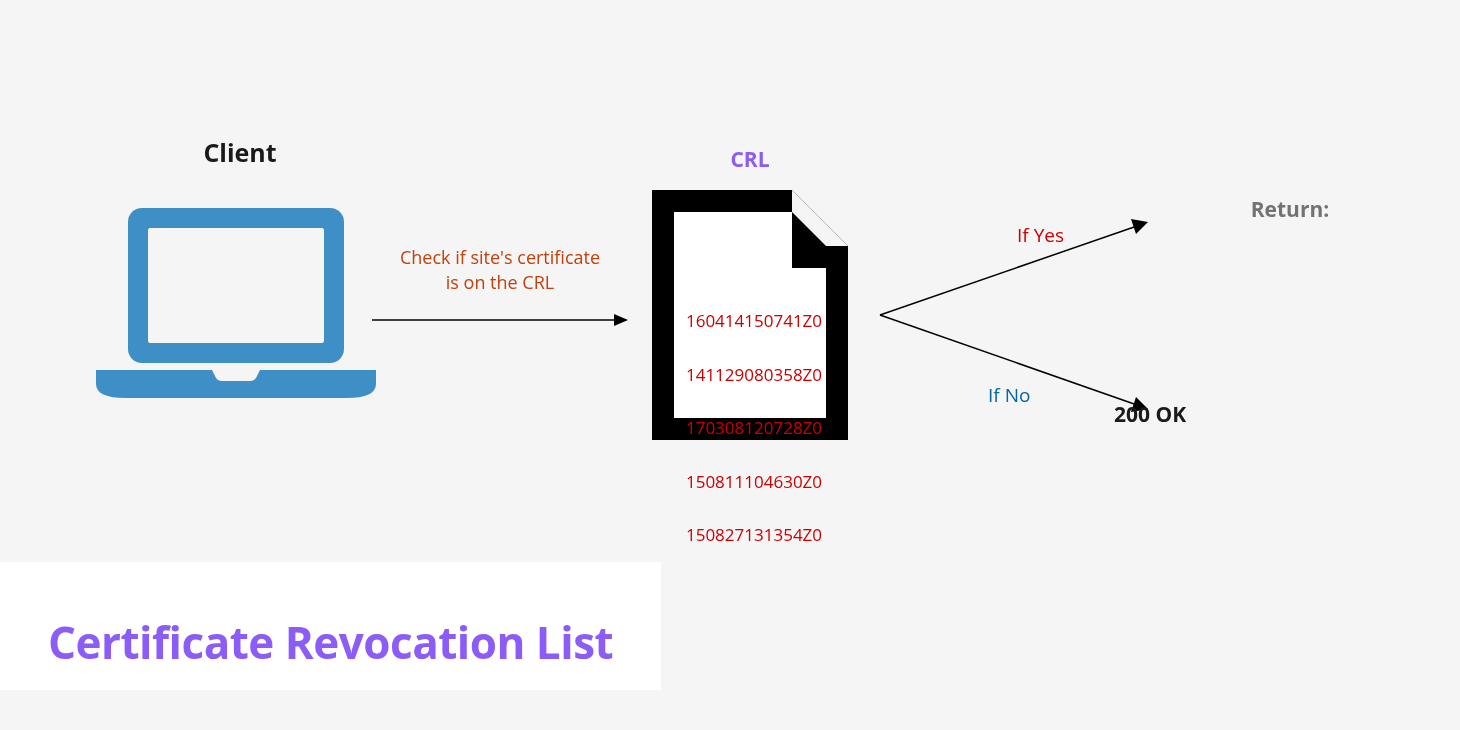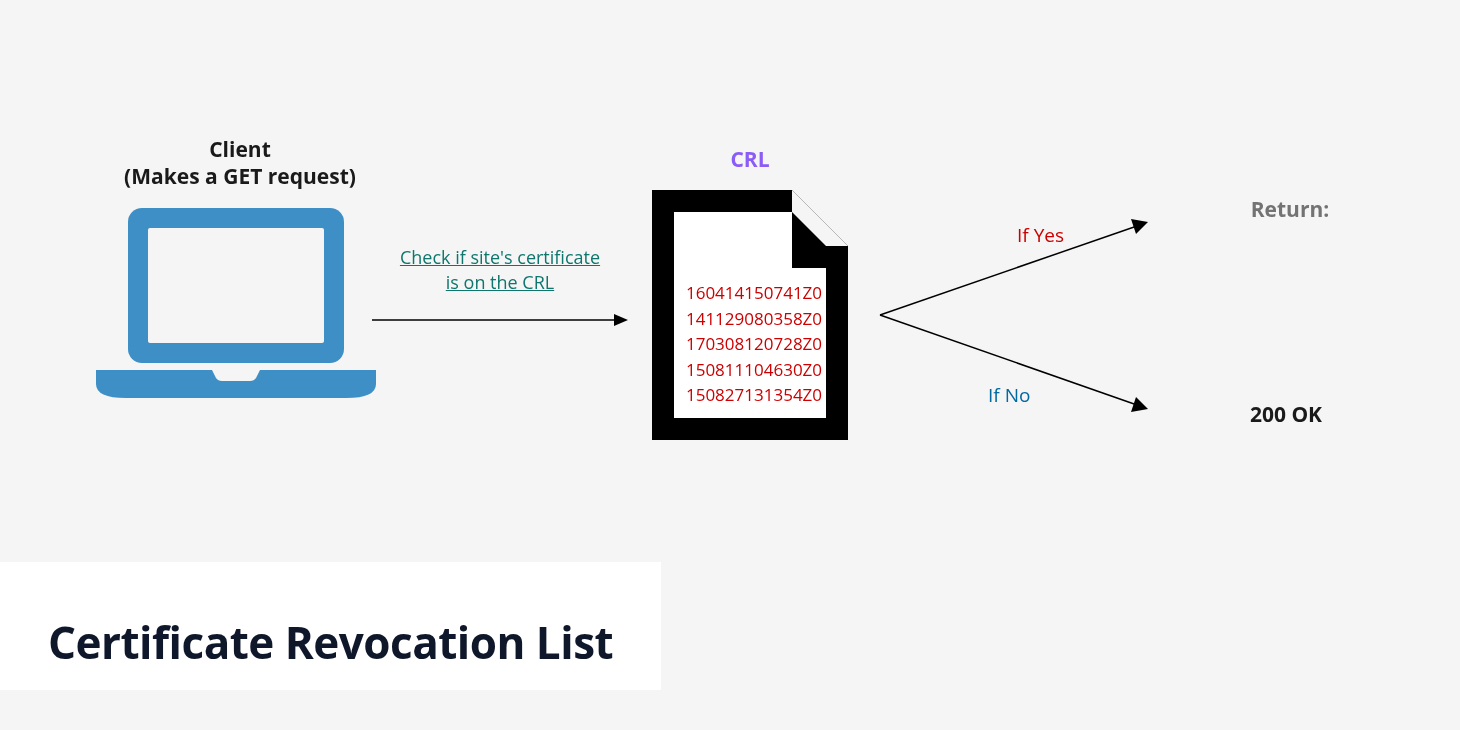--- a/index.html
+++ b/index.html
@@ -11,21 +11,21 @@
       position: relative;
       overflow: hidden;
     }
     .client-label {
       position: absolute;
       top: 136px;
       left: 100px;
       width: 280px;
       text-align: center;
       font-weight: 700;
-      font-size: 21px;
+      font-size: 25px;
       color: #1a1a1a;
       line-height: 1.3;
     }
     .crl-label {
       position: absolute;
       top: 145px;
       left: 670px;
       width: 160px;
       text-align: center;
       font-weight: 700;
@@ -39,23 +39,22 @@
       width: 300px;
       height: 220px;
     }
     .arrow1-label {
       position: absolute;
       top: 245px;
       left: 370px;
       width: 260px;
       text-align: center;
       font-size: 18px;
-      color: #0f766e;
+      color: #c2410c;
       line-height: 1.4;
-      text-decoration: underline;
     }
     .arrow1 {
       position: absolute;
       top: 310px;
       left: 370px;
       width: 260px;
       height: 20px;
     }
     .document {
       position: absolute;
@@ -68,21 +67,21 @@
       position: absolute;
       top: 280px;
       left: 680px;
       width: 148px;
       font-size: 17px;
       line-height: 1.5;
       color: #cc0000;
       font-family: 'Open Sans', sans-serif;
       text-align: center;
     }
-    .crl-codes div { white-space: nowrap; }
+    .crl-codes div { white-space: nowrap; margin-top: 28px; }
     .branch-arrows {
       position: absolute;
       top: 210px;
       left: 875px;
       width: 280px;
       height: 210px;
     }
     .if-yes {
       position: absolute;
       top: 222px;
@@ -106,48 +105,46 @@
       width: 220px;
       text-align: center;
       font-weight: 700;
       font-size: 21px;
       color: #737373;
       line-height: 1.3;
     }
     .ok-label {
       position: absolute;
       top: 400px;
-      left: 1176px;
+      left: 1114px;
       width: 220px;
-      text-align: center;
       font-weight: 700;
       font-size: 21px;
       color: #1a1a1a;
     }
     .title-box {
       position: absolute;
       bottom: 40px;
       left: 0;
       background: #ffffff;
       padding: 18px 48px 18px 48px;
     }
     .title-box h1 {
-      color: #0f172a;
+      color: #8b5cf6;
       font-size: 44px;
       font-weight: 700;
       letter-spacing: -0.5px;
       margin-top: 32px;
     }
   </style>
 </head>
 <body>
 
 <div class="client-label">
   <span>Client</span><br>
-  <span>(Makes a GET request)</span>
 </div>
 
 <div class="laptop">
   <svg width="300" height="220" viewBox="0 0 300 220">
 
     <rect x="42" y="8" width="216" height="155" rx="14" ry="14" fill="#3d8fc6"></rect>
 
     <rect x="62" y="28" width="176" height="115" rx="2" fill="#f5f5f5"></rect>
 
     <path d="M 10 170 L 290 170 L 290 184 L 10 184 Z" fill="#3d8fc6"></path>

